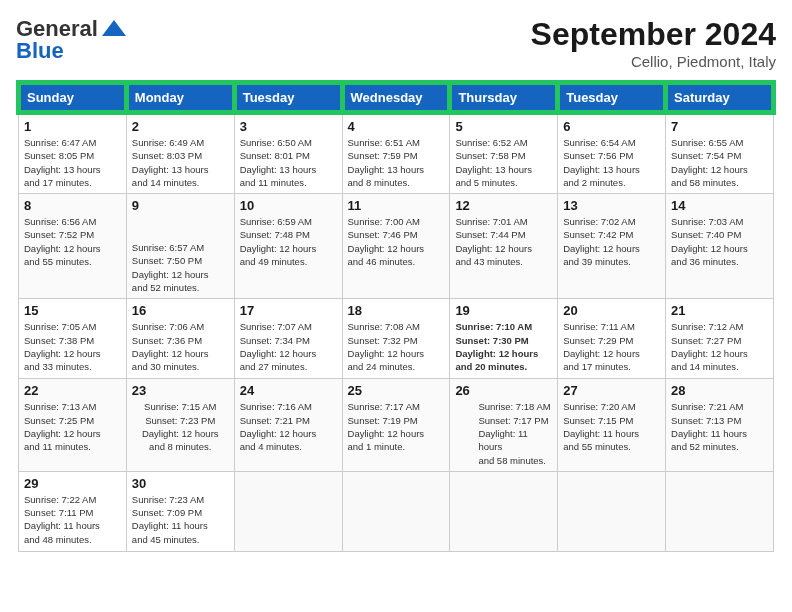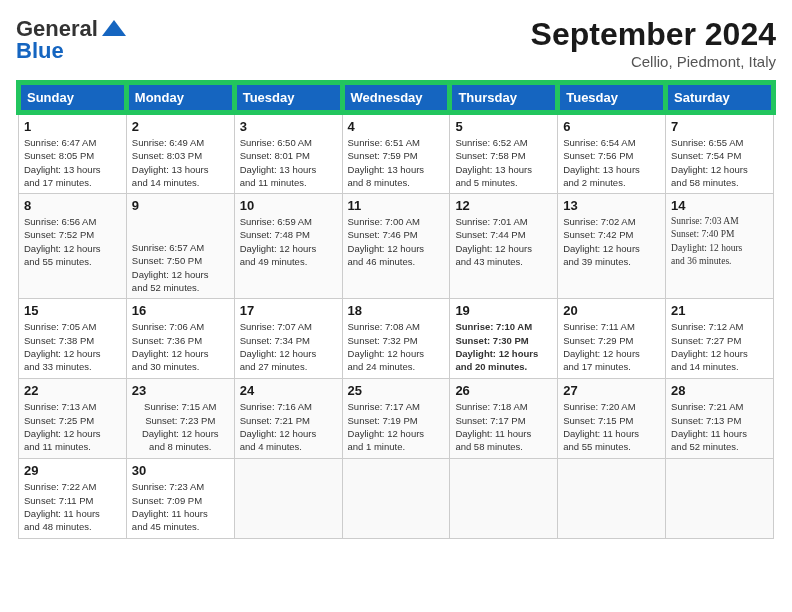--- a/index.html
+++ b/index.html
@@ -206,21 +206,21 @@
           </td>
           <td>
             <span class="day-num">13</span>
             <div class="day-info" style="white-space: pre-line;">Sunrise: 7:02 AM
 Sunset: 7:42 PM
 Daylight: 12 hours
 and 39 minutes.</div>
           </td>
           <td>
             <span class="day-num">14</span>
-            <div class="day-info" style="white-space: pre-line; font-family: Liberation Serif, serif;">Sunrise: 7:03 AM
+            <div class="day-info" style="white-space: pre-line;">Sunrise: 7:03 AM
 Sunset: 7:40 PM
 Daylight: 12 hours
 and 36 minutes.</div>
           </td>
         </tr>
         <tr>
           <td>
             <span class="day-num">15</span>
             <div class="day-info" style="white-space: pre-line;">Sunrise: 7:05 AM
 Sunset: 7:38 PM
@@ -294,21 +294,21 @@
           </td>
           <td>
             <span class="day-num">25</span>
             <div class="day-info" style="white-space: pre-line;">Sunrise: 7:17 AM
 Sunset: 7:19 PM
 Daylight: 12 hours
 and 1 minute.</div>
           </td>
           <td>
             <span class="day-num">26</span>
-            <div class="day-info" style="white-space: pre-line;">Sunrise: 7:18 AM
+            <div class="day-info" style="white-space: pre-line; margin-left: 23px;">Sunrise: 7:18 AM
 Sunset: 7:17 PM
 Daylight: 11 hours
 and 58 minutes.</div>
           </td>
           <td>
             <span class="day-num">27</span>
             <div class="day-info" style="white-space: pre-line;">Sunrise: 7:20 AM
 Sunset: 7:15 PM
 Daylight: 11 hours
 and 55 minutes.</div>

